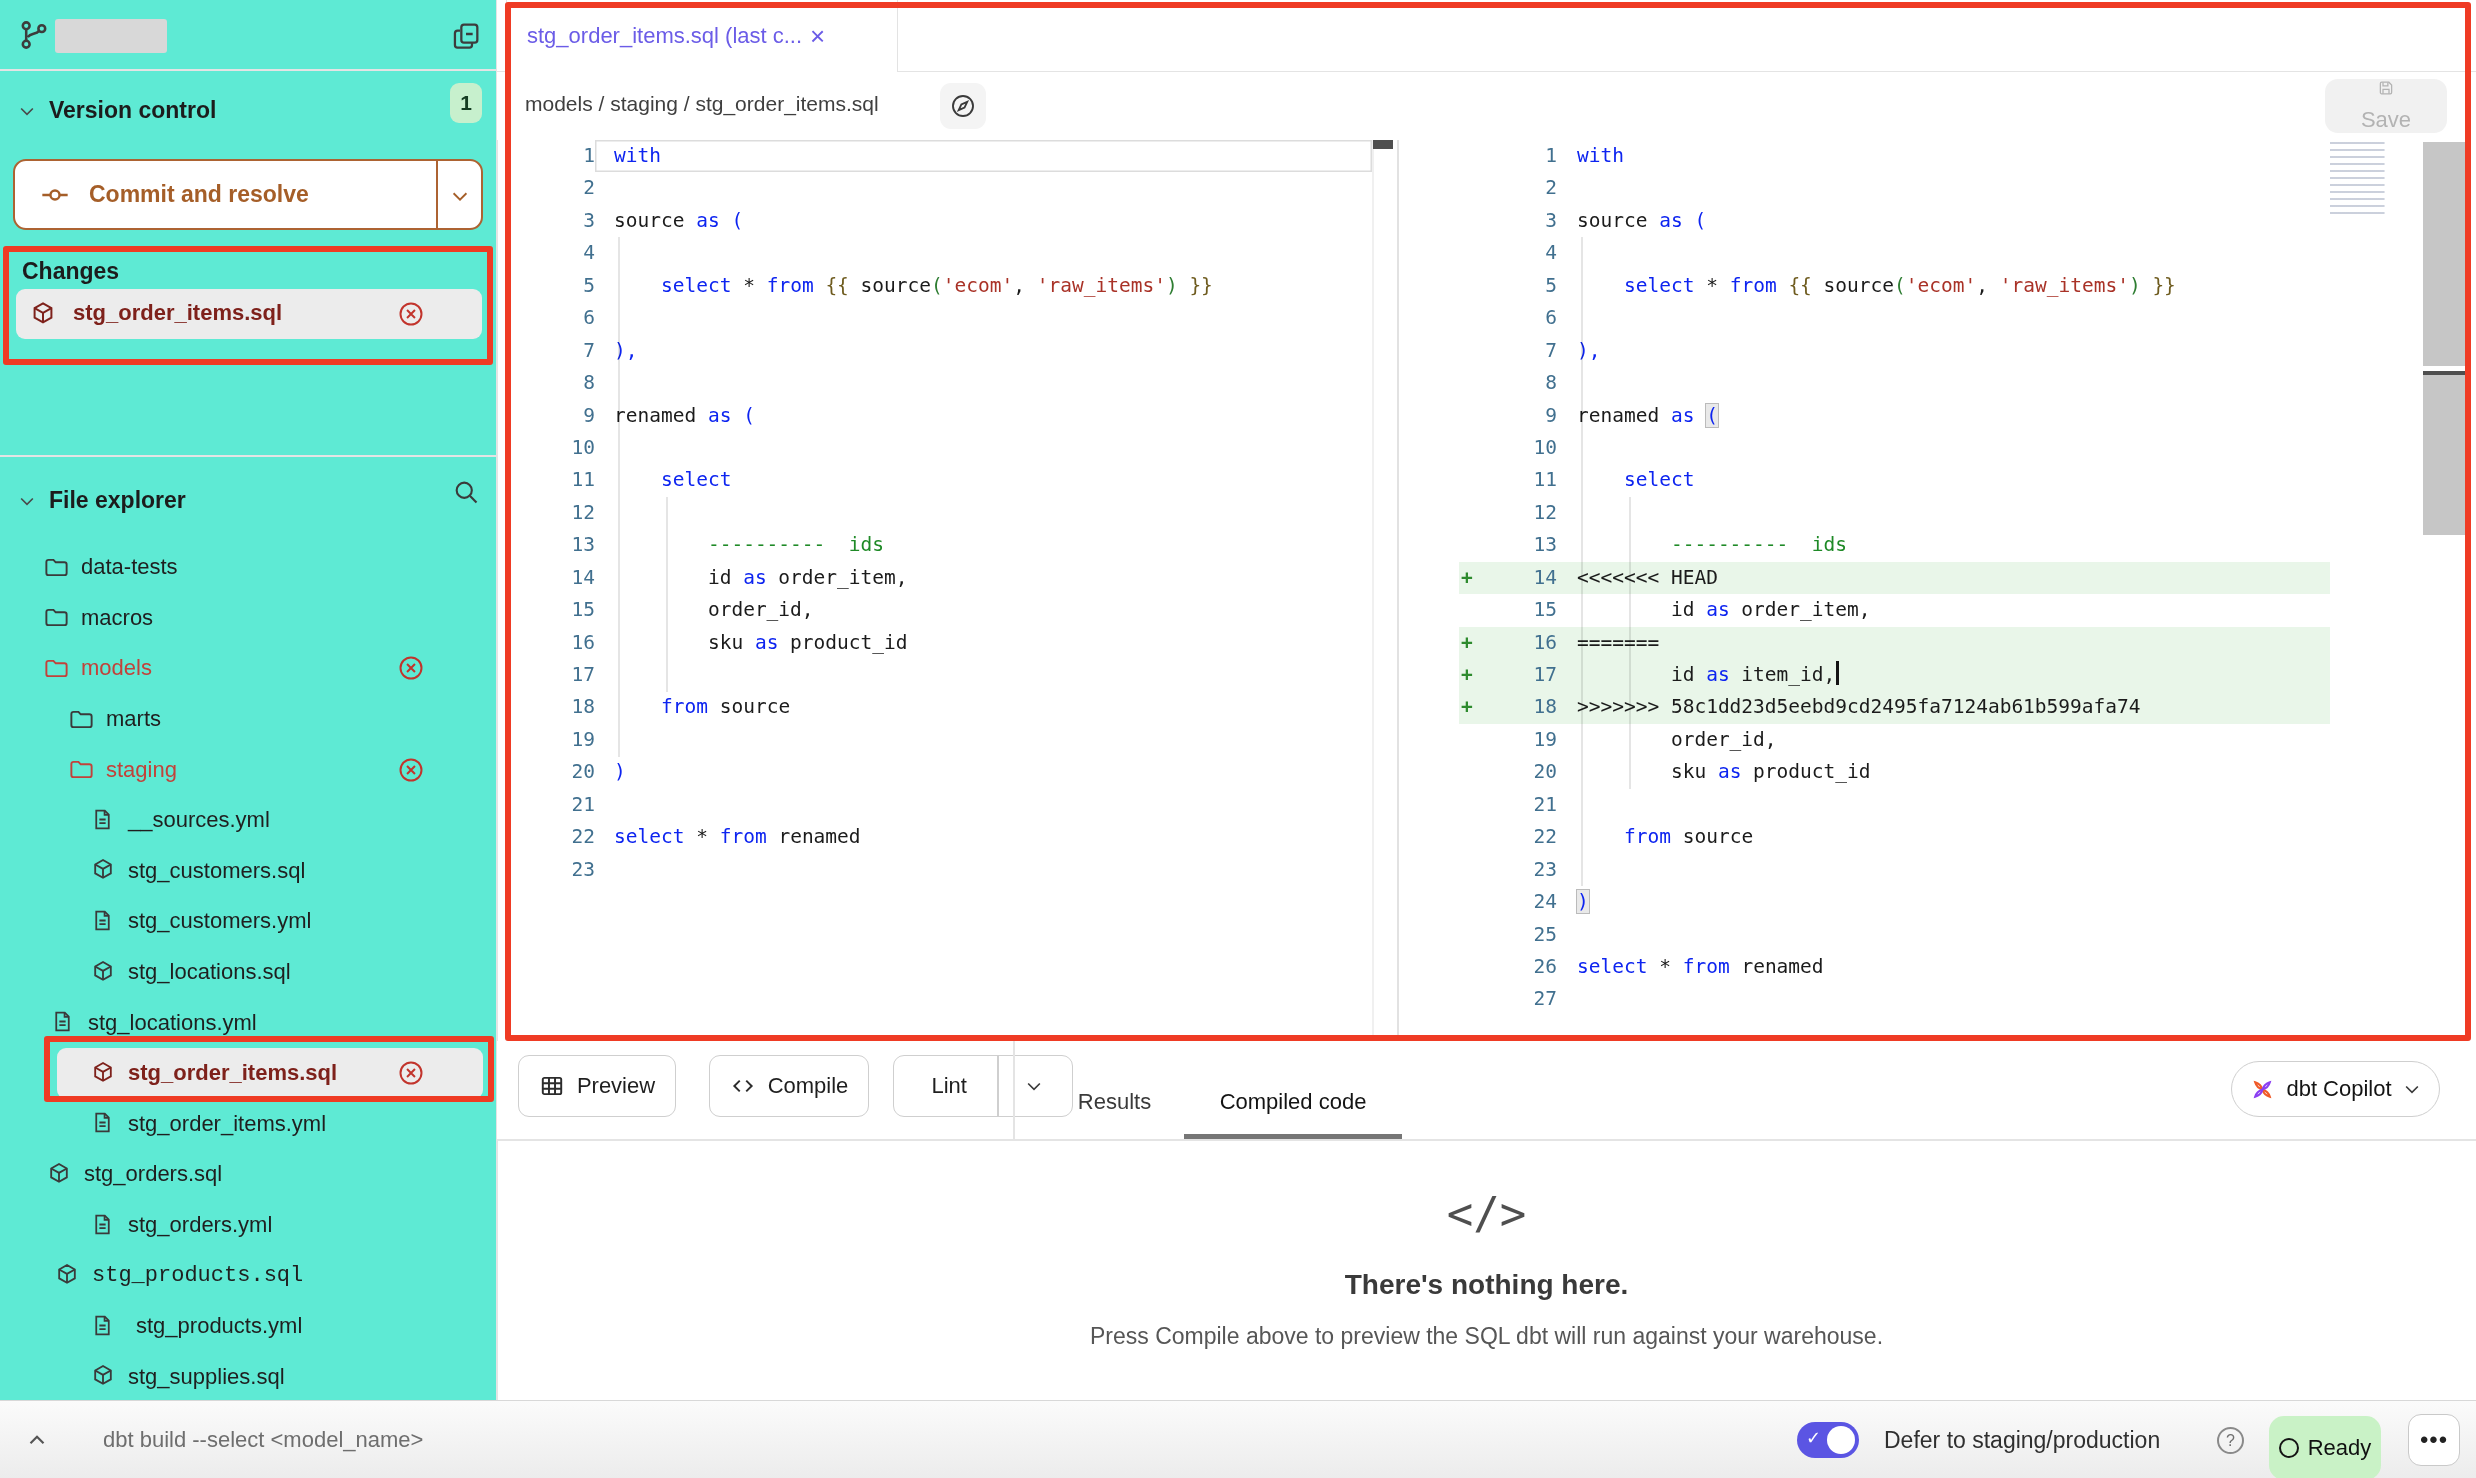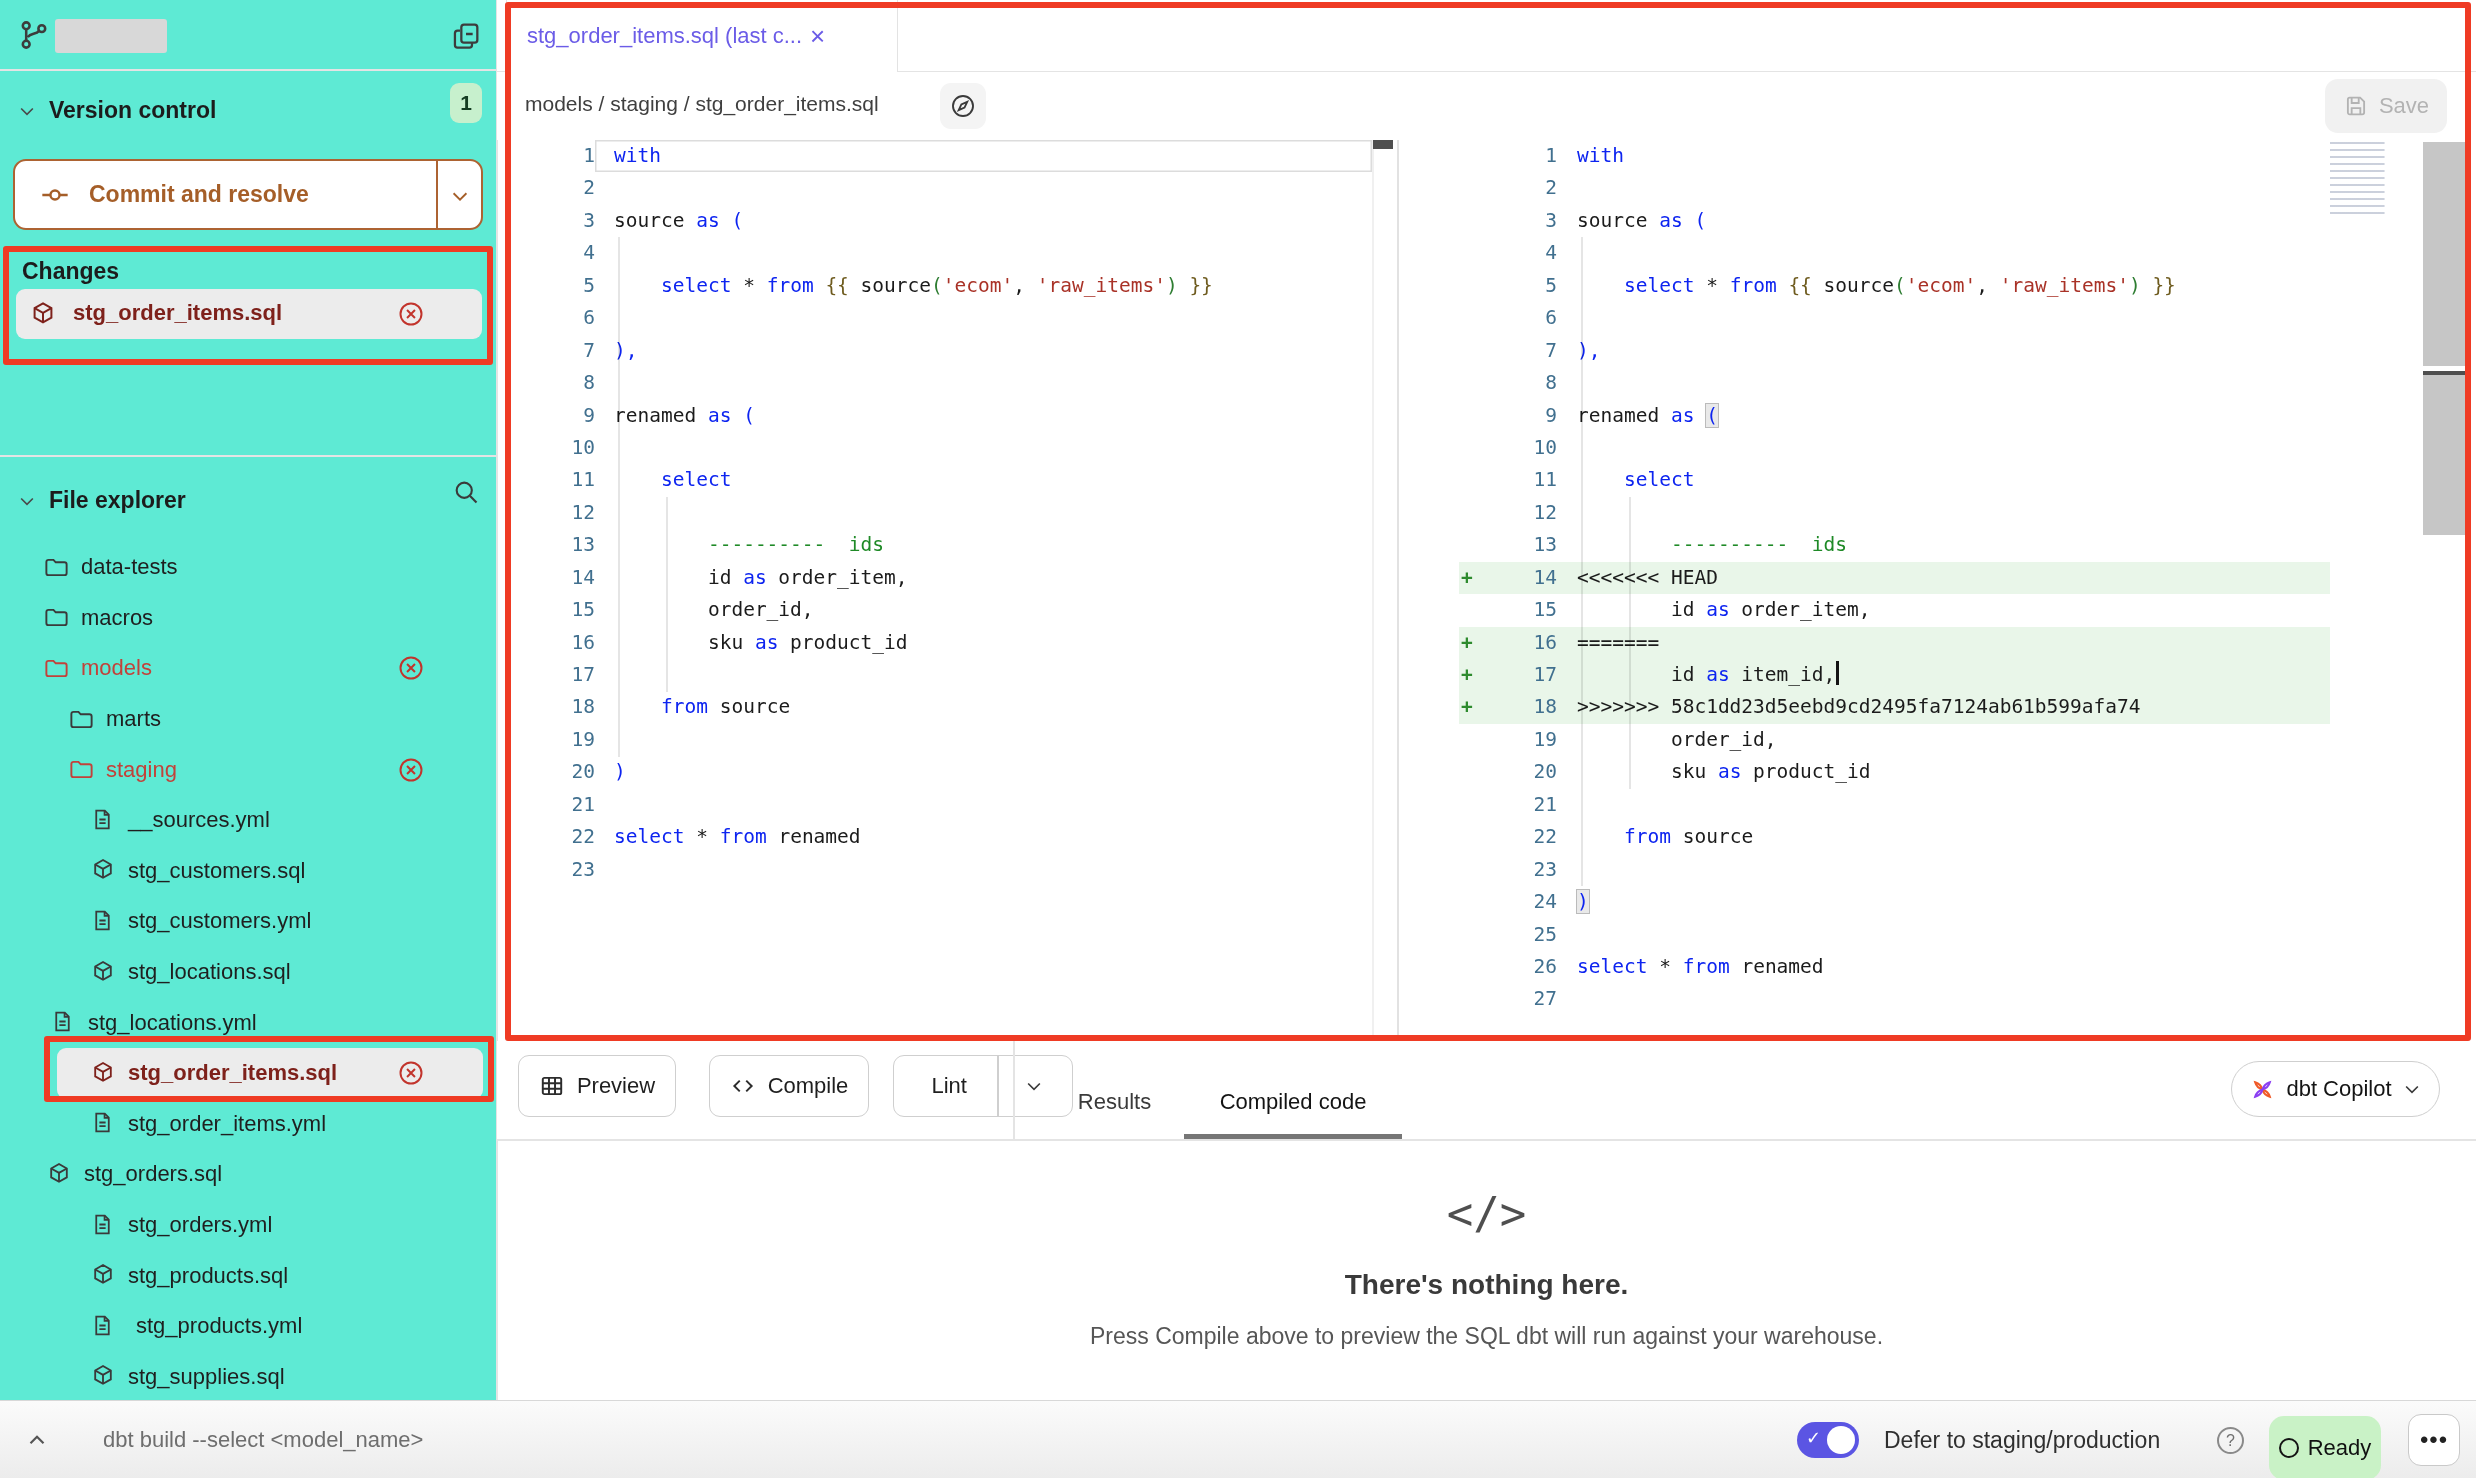--- a/index.html
+++ b/index.html
@@ -51,21 +51,21 @@
   #active-tab { position:absolute; left:9px; top:0; width:392px; height:72px; background:#fff; border-left:1.5px solid #e3e3e3;
                 border-right:1.5px solid #e3e3e3; z-index:2; display:flex; align-items:center; cursor:pointer; }
   #active-tab .tlbl { margin-left:20px; font-size:22px; color:#6b5ce7; white-space:nowrap; overflow:hidden; }
   #active-tab .tclose { margin-left:8px; font-size:26px; color:#6b5ce7; cursor:pointer; line-height:1; }
 
   #breadcrumb-row { position:absolute; left:497px; top:72px; width:1979px; height:68px; background:#fff; }
   #breadcrumb { position:absolute; left:28px; top:20px; font-size:21px; color:#3f3f3f; }
   #lineage-btn { position:absolute; left:443px; top:11px; width:46px; height:46px; background:#f4f4f4; border-radius:11px;
                  display:flex; align-items:center; justify-content:center; color:#3a3a3a; cursor:pointer; }
   #save-btn { position:absolute; left:1828px; top:7px; width:122px; height:54px; background:#f1f1f1; border-radius:13px;
-              display:flex; align-items:center; justify-content:center; gap:10px; color:#b3b3b3; font-size:22px; cursor:default; }
+              display:flex; align-items:center; justify-content:center; gap:10px; color:#b3b3b3; font-size:22px; cursor:default;flex-direction:column; }
 
   
   .pane { position:absolute; top:140px; height:901px; overflow:hidden; font-family:"DejaVu Sans Mono", monospace; font-size:19.5px; }
   #left-pane  { left:506px; width:866px; }
   #right-pane { left:1400px; width:1076px; }
   .crow { position:relative; display:flex; height:32.45px; line-height:32.45px; }
   .crow .num { flex:none; text-align:right; color:#41708f; }
   #left-pane  .num { width:89px; }
   #right-pane .num { width:157px; }
   .crow .code { white-space:pre; flex:1; }
@@ -328,21 +328,21 @@
             </svg></span>
           <span class="flbl">stg_orders.sql</span>
         </div>
         <div class="frow" style="padding-left: 90px;">
           <span class="fic"><svg viewBox="0 0 24 24" width="25" height="25" fill="none" stroke="currentColor" stroke-width="1.7">
               <path d="M6 3.5h8.2L18 7.3v13.2H6z"></path>
               <path d="M14 3.5v4h4M9 12h6M9 15.5h6"></path>
             </svg></span>
           <span class="flbl">stg_orders.yml</span>
         </div>
-        <div class="frow" style="padding-left: 90px;">
+        <div class="frow" style="padding-left: 54px; font-family: Liberation Mono, monospace;">
           <span class="fic"><svg viewBox="0 0 24 24" width="26" height="26" fill="none" stroke="currentColor" stroke-width="1.7">
               <path d="M12 2.8l7.2 4.1v8.2L12 19.2l-7.2-4.1V6.9z"></path>
               <path d="M4.8 6.9L12 11l7.2-4.1M12 11v8.2"></path>
             </svg></span>
           <span class="flbl">stg_products.sql</span>
         </div>
         <div class="frow" style="padding-left: 90px; gap: 8px;">
           <span class="fic"><svg viewBox="0 0 24 24" width="25" height="25" fill="none" stroke="currentColor" stroke-width="1.7">
               <path d="M6 3.5h8.2L18 7.3v13.2H6z"></path>
               <path d="M14 3.5v4h4M9 12h6M9 15.5h6"></path>

